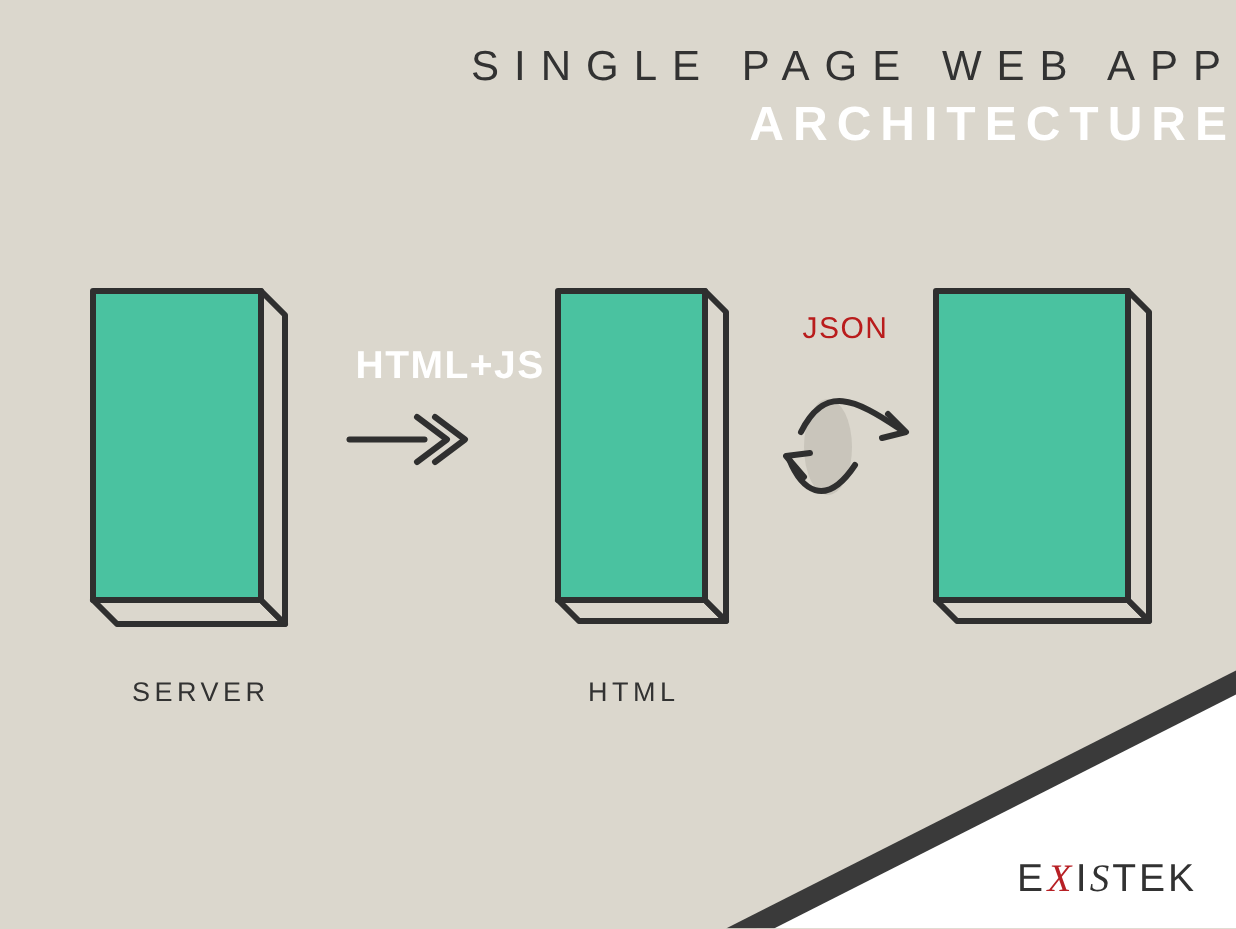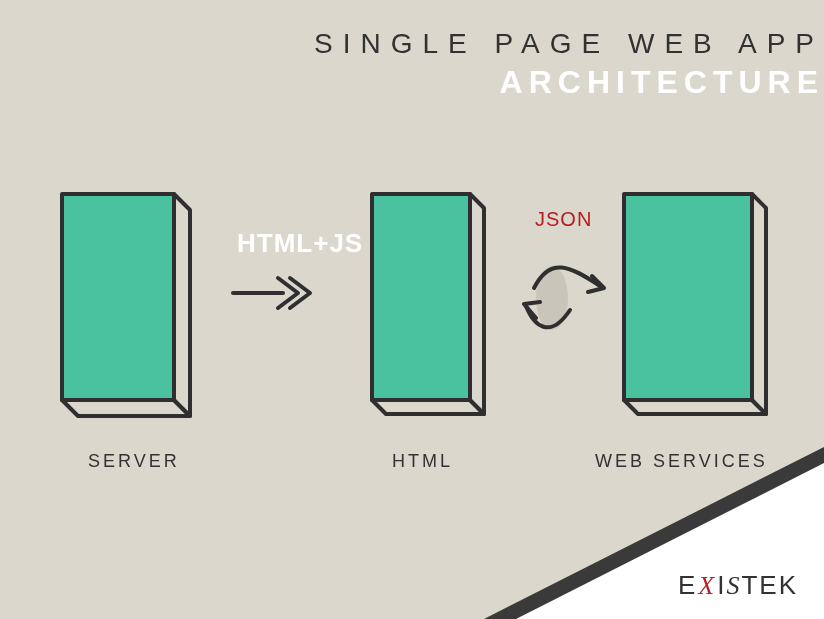--- a/index.html
+++ b/index.html
@@ -177,21 +177,20 @@
       <ellipse cx="30" cy="50" rx="16" ry="32" fill="#c9c5bb"></ellipse>
       <path d="M12,40 C 28,8 48,18 78,38" fill="none" stroke="#2f2f2f" stroke-width="4" stroke-linecap="round"></path>
       <path d="M70,28 L82,40 L66,44" fill="none" stroke="#2f2f2f" stroke-width="4" stroke-linecap="round" stroke-linejoin="round"></path>
       <path d="M48,62 C 28,92 12,78 4,58" fill="none" stroke="#2f2f2f" stroke-width="4" stroke-linecap="round"></path>
       <path d="M14,70 L2,56 L18,54" fill="none" stroke="#2f2f2f" stroke-width="4" stroke-linecap="round" stroke-linejoin="round"></path>
     </svg>
   </div>
 
   <div class="caption cap-server">SERVER</div>
   <div class="caption cap-page">HTML</div>
-  <div class="caption cap-web">WEB SERVICES</div>
 
 </div>
 
 <div class="corner">
   <svg width="400" height="200" viewBox="0 0 400 200">
     <polygon points="80,200 400,40 400,200" fill="#ffffff"></polygon>
     <polygon points="60,200 400,28 400,44 92,200" fill="#3a3a3a"></polygon>
   </svg>
 </div>
 

